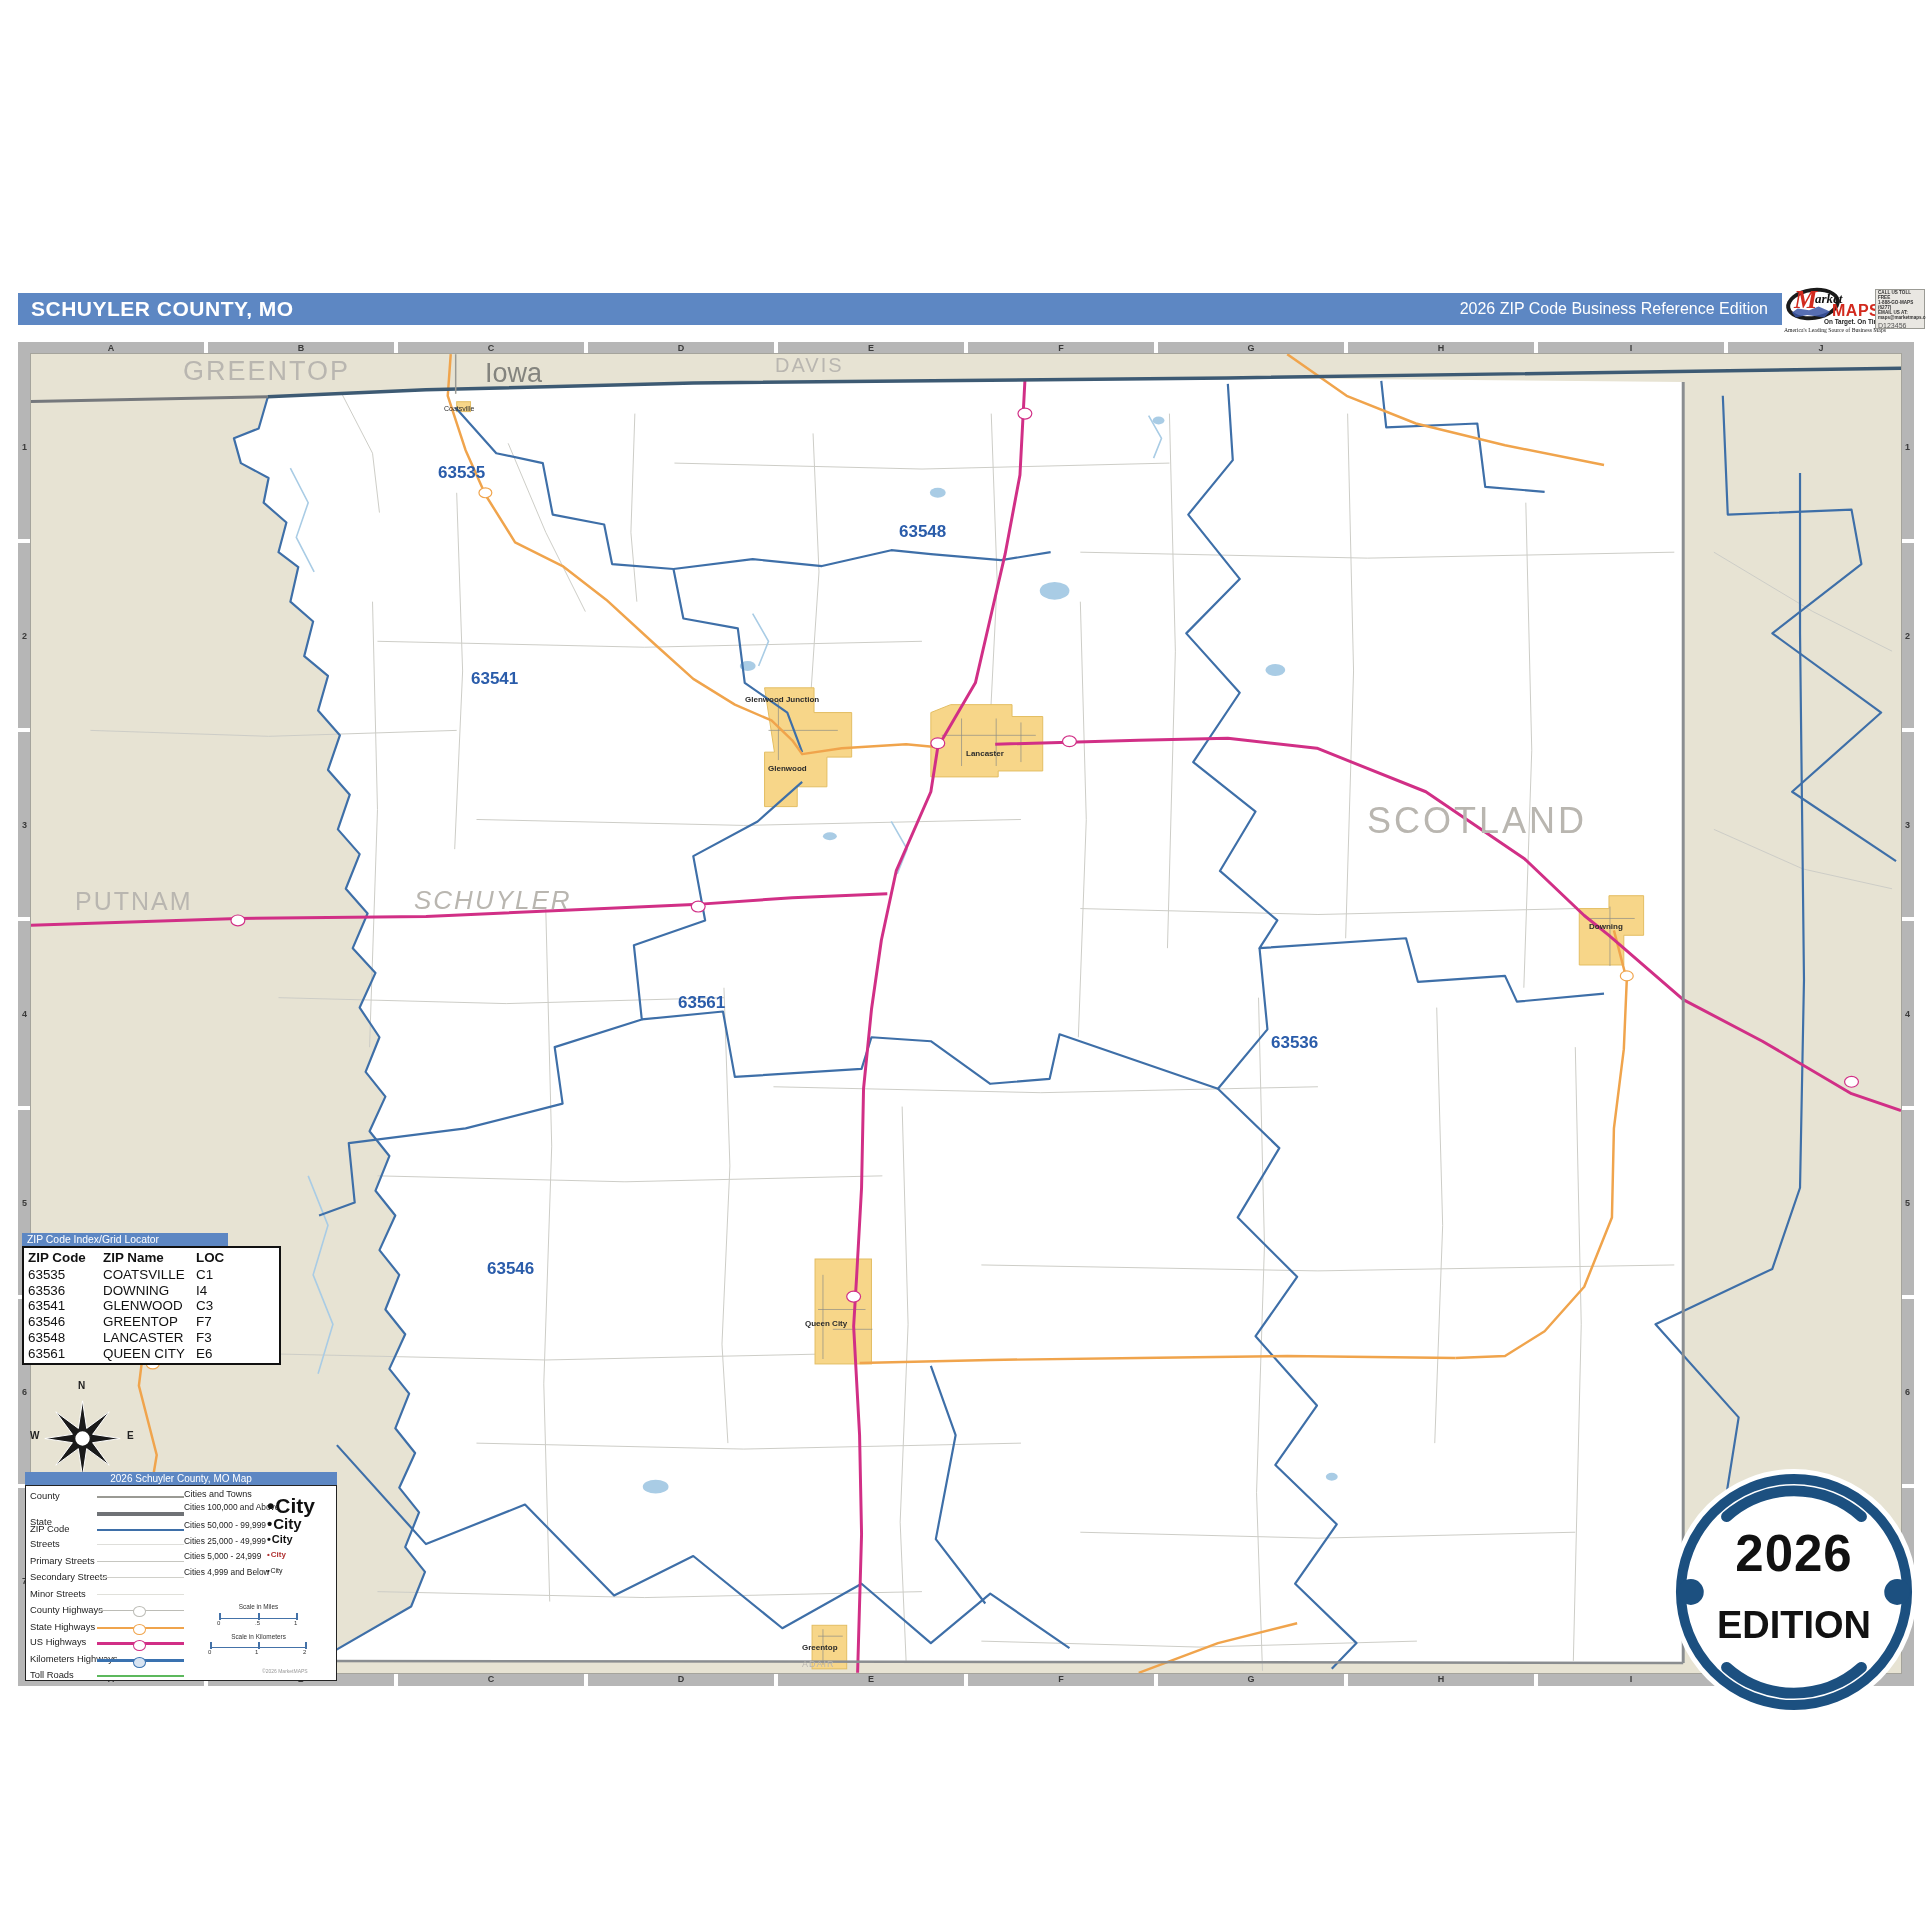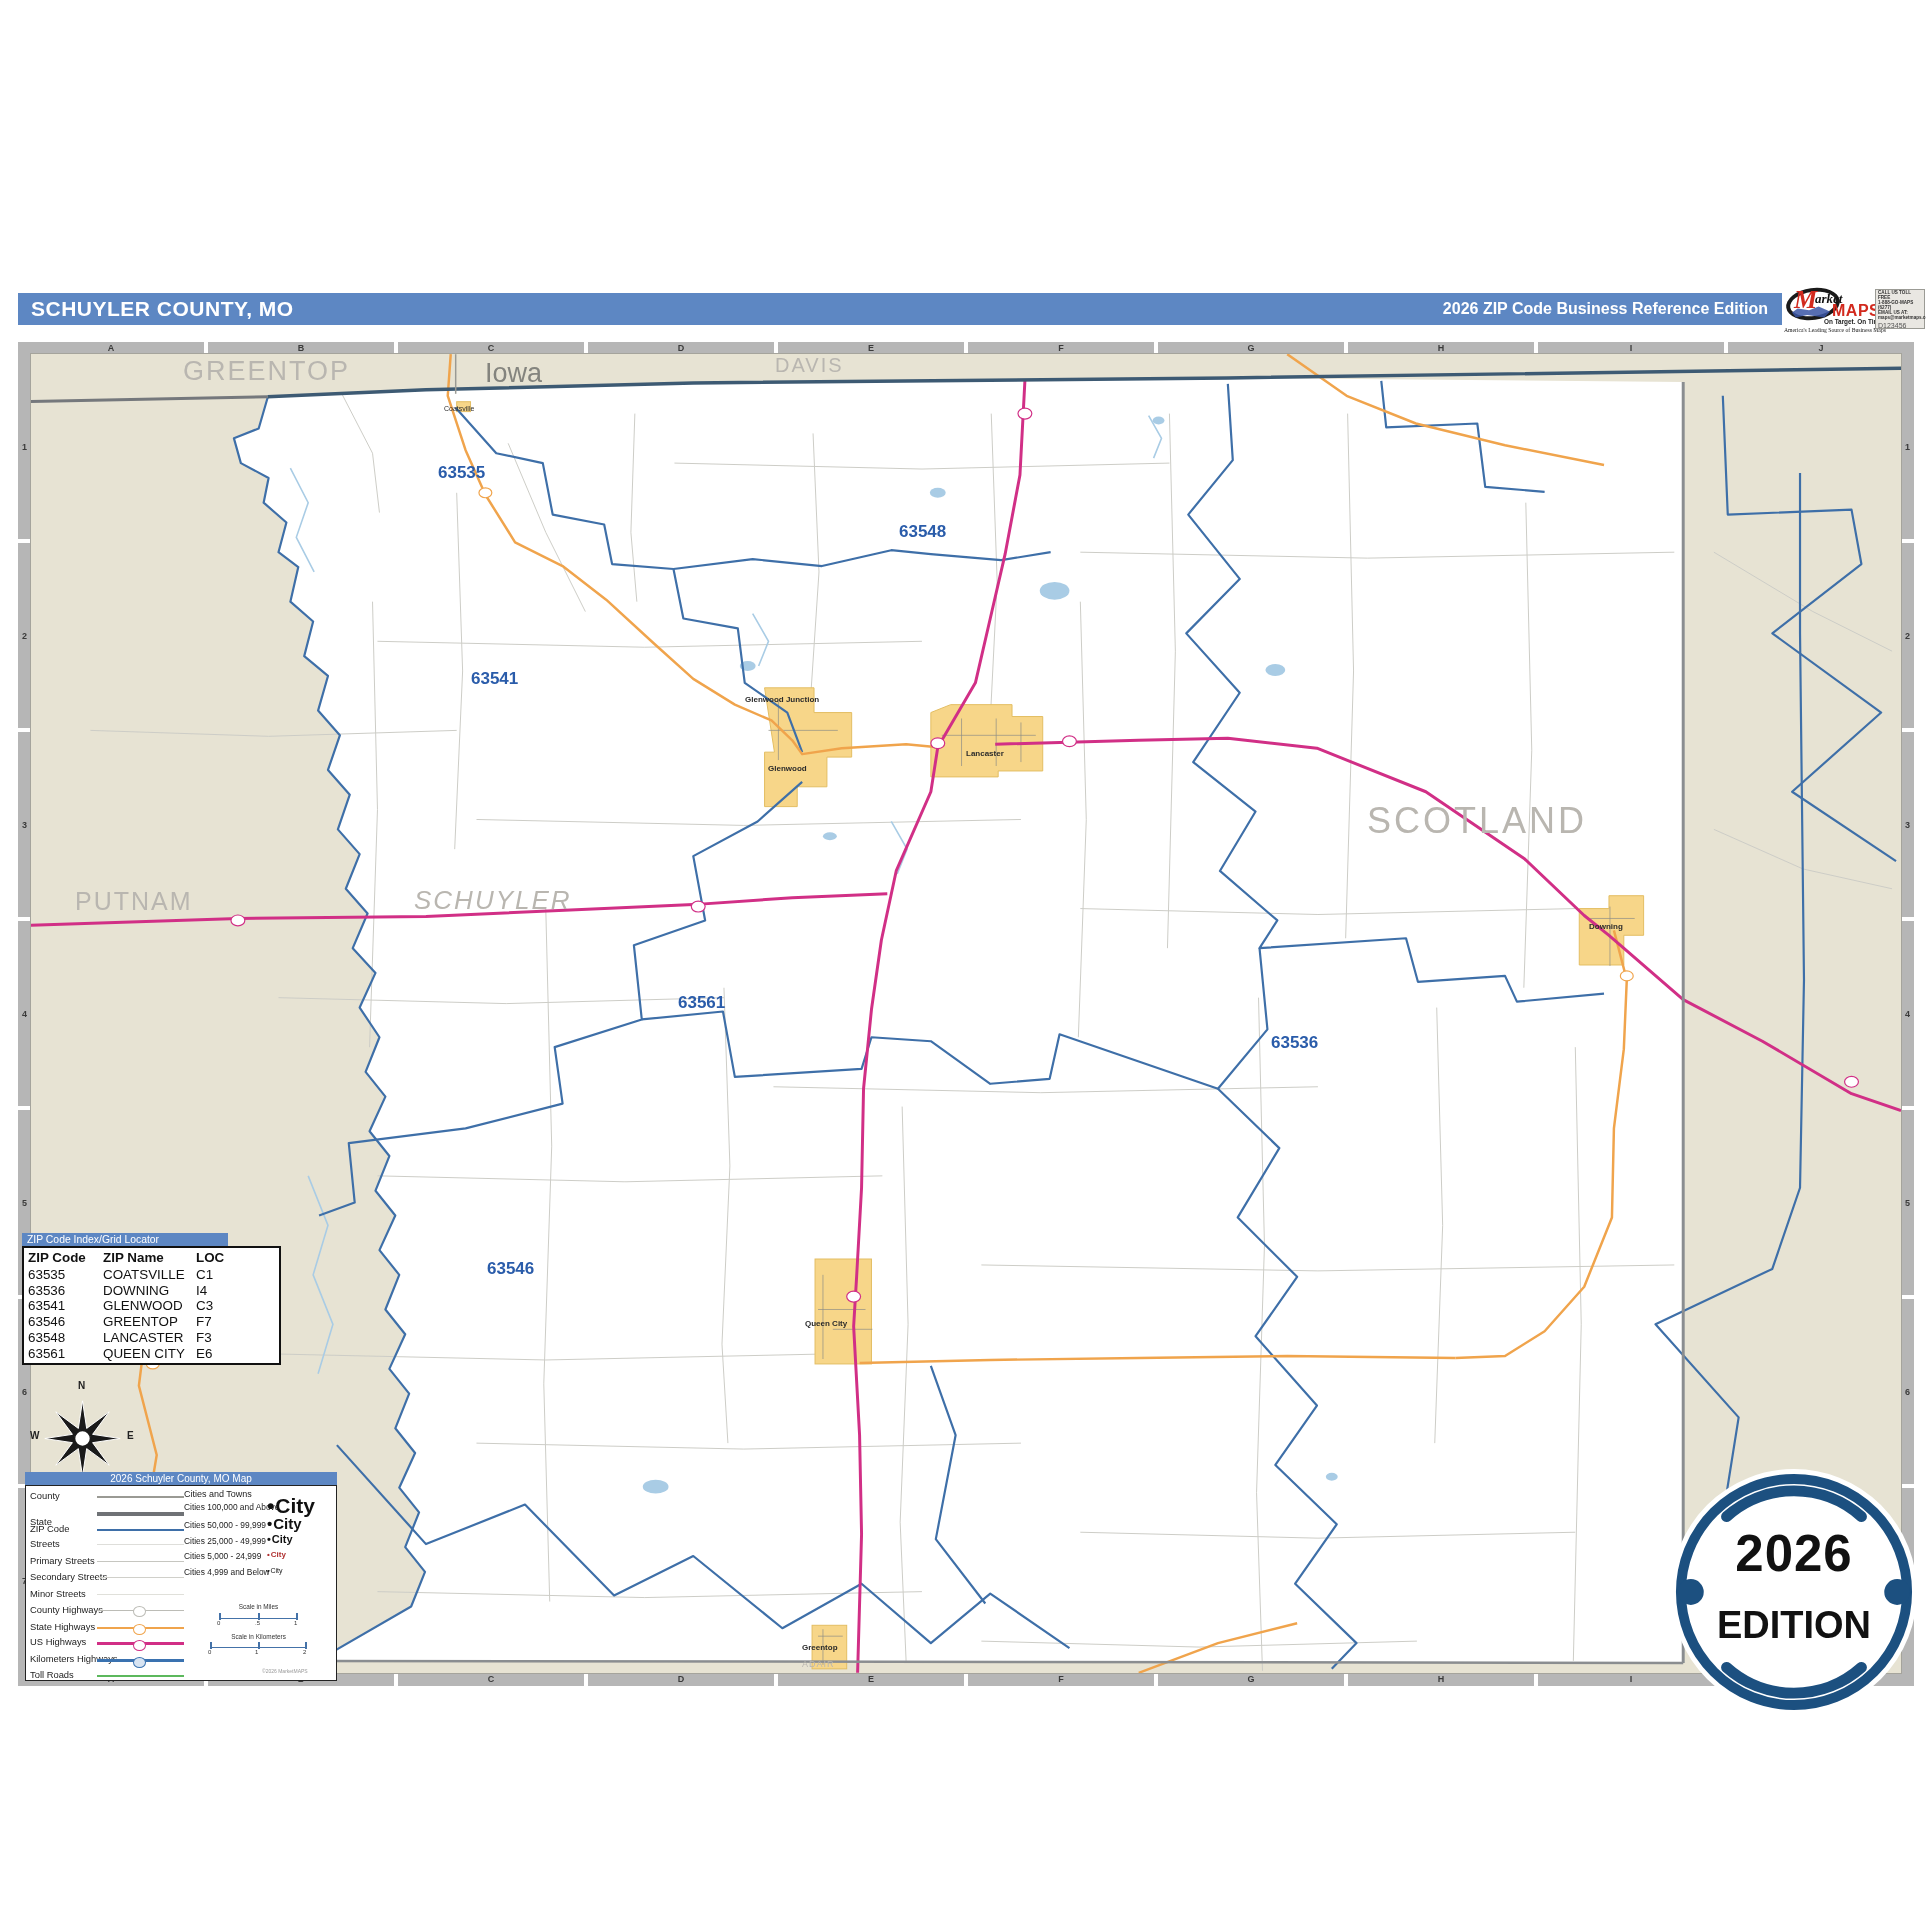--- a/index.html
+++ b/index.html
@@ -1,20 +1,20 @@
 <!DOCTYPE html>
 <html><head>
 <meta charset="utf-8">
 <style>
   html,body{margin:0;padding:0;background:#fff;}
   #canvas{position:relative;width:1927px;height:1927px;background:#fff;font-family:"Liberation Sans",sans-serif;overflow:hidden;}
   
   #hdr{position:absolute;left:18px;top:293px;width:1764px;height:32px;background:#5d87c3;}
   #hdr .t{position:absolute;left:13px;top:0;line-height:32px;color:#fff;font-size:21px;font-weight:bold;letter-spacing:0.5px;}
-  #hdr .e{position:absolute;right:14px;top:0;line-height:32px;color:#fff;font-size:16px;font-weight:bold;}
+  #hdr .e{position:absolute;right:14px;top:0;line-height:32px;color:#fff;font-size:16px;font-weight:normal;}
   
   #logo{position:absolute;left:1784px;top:285px;width:140px;height:50px;background:#fff;}
   #logo .swoosh{position:absolute;left:2px;top:3px;width:46px;height:24px;border:4px solid #1a1a1a;border-radius:50%;transform:rotate(-8deg);}
   #logo .bigm{position:absolute;left:10px;top:0px;font-size:26px;font-weight:bold;color:#d22a1e;font-style:italic;font-family:"Liberation Serif",serif;}
   #logo .arket{position:absolute;left:31px;top:6px;font-size:13px;font-weight:bold;font-style:italic;color:#111;font-family:"Liberation Serif",serif;}
   #logo .maps{position:absolute;left:48px;top:17px;font-size:16px;font-weight:bold;color:#d22a1e;letter-spacing:0.5px;}
   #logo .scrib{position:absolute;left:8px;top:21px;width:38px;height:12px;background:#3a55a4;clip-path:polygon(0 55%,15% 20%,45% 35%,70% 5%,100% 45%,85% 95%,40% 75%,10% 95%);opacity:.85;}
   #logo .tag{position:absolute;left:40px;top:33px;font-size:6.4px;font-weight:bold;color:#1a1a1a;}
   #logo .sub{position:absolute;left:0px;top:42px;font-size:5.7px;color:#1a1a1a;font-family:"Liberation Serif",serif;white-space:nowrap;}
   #contact{position:absolute;left:91px;top:4px;width:48px;height:38px;background:#e9e7e2;border:1px solid #9b9b95;}

